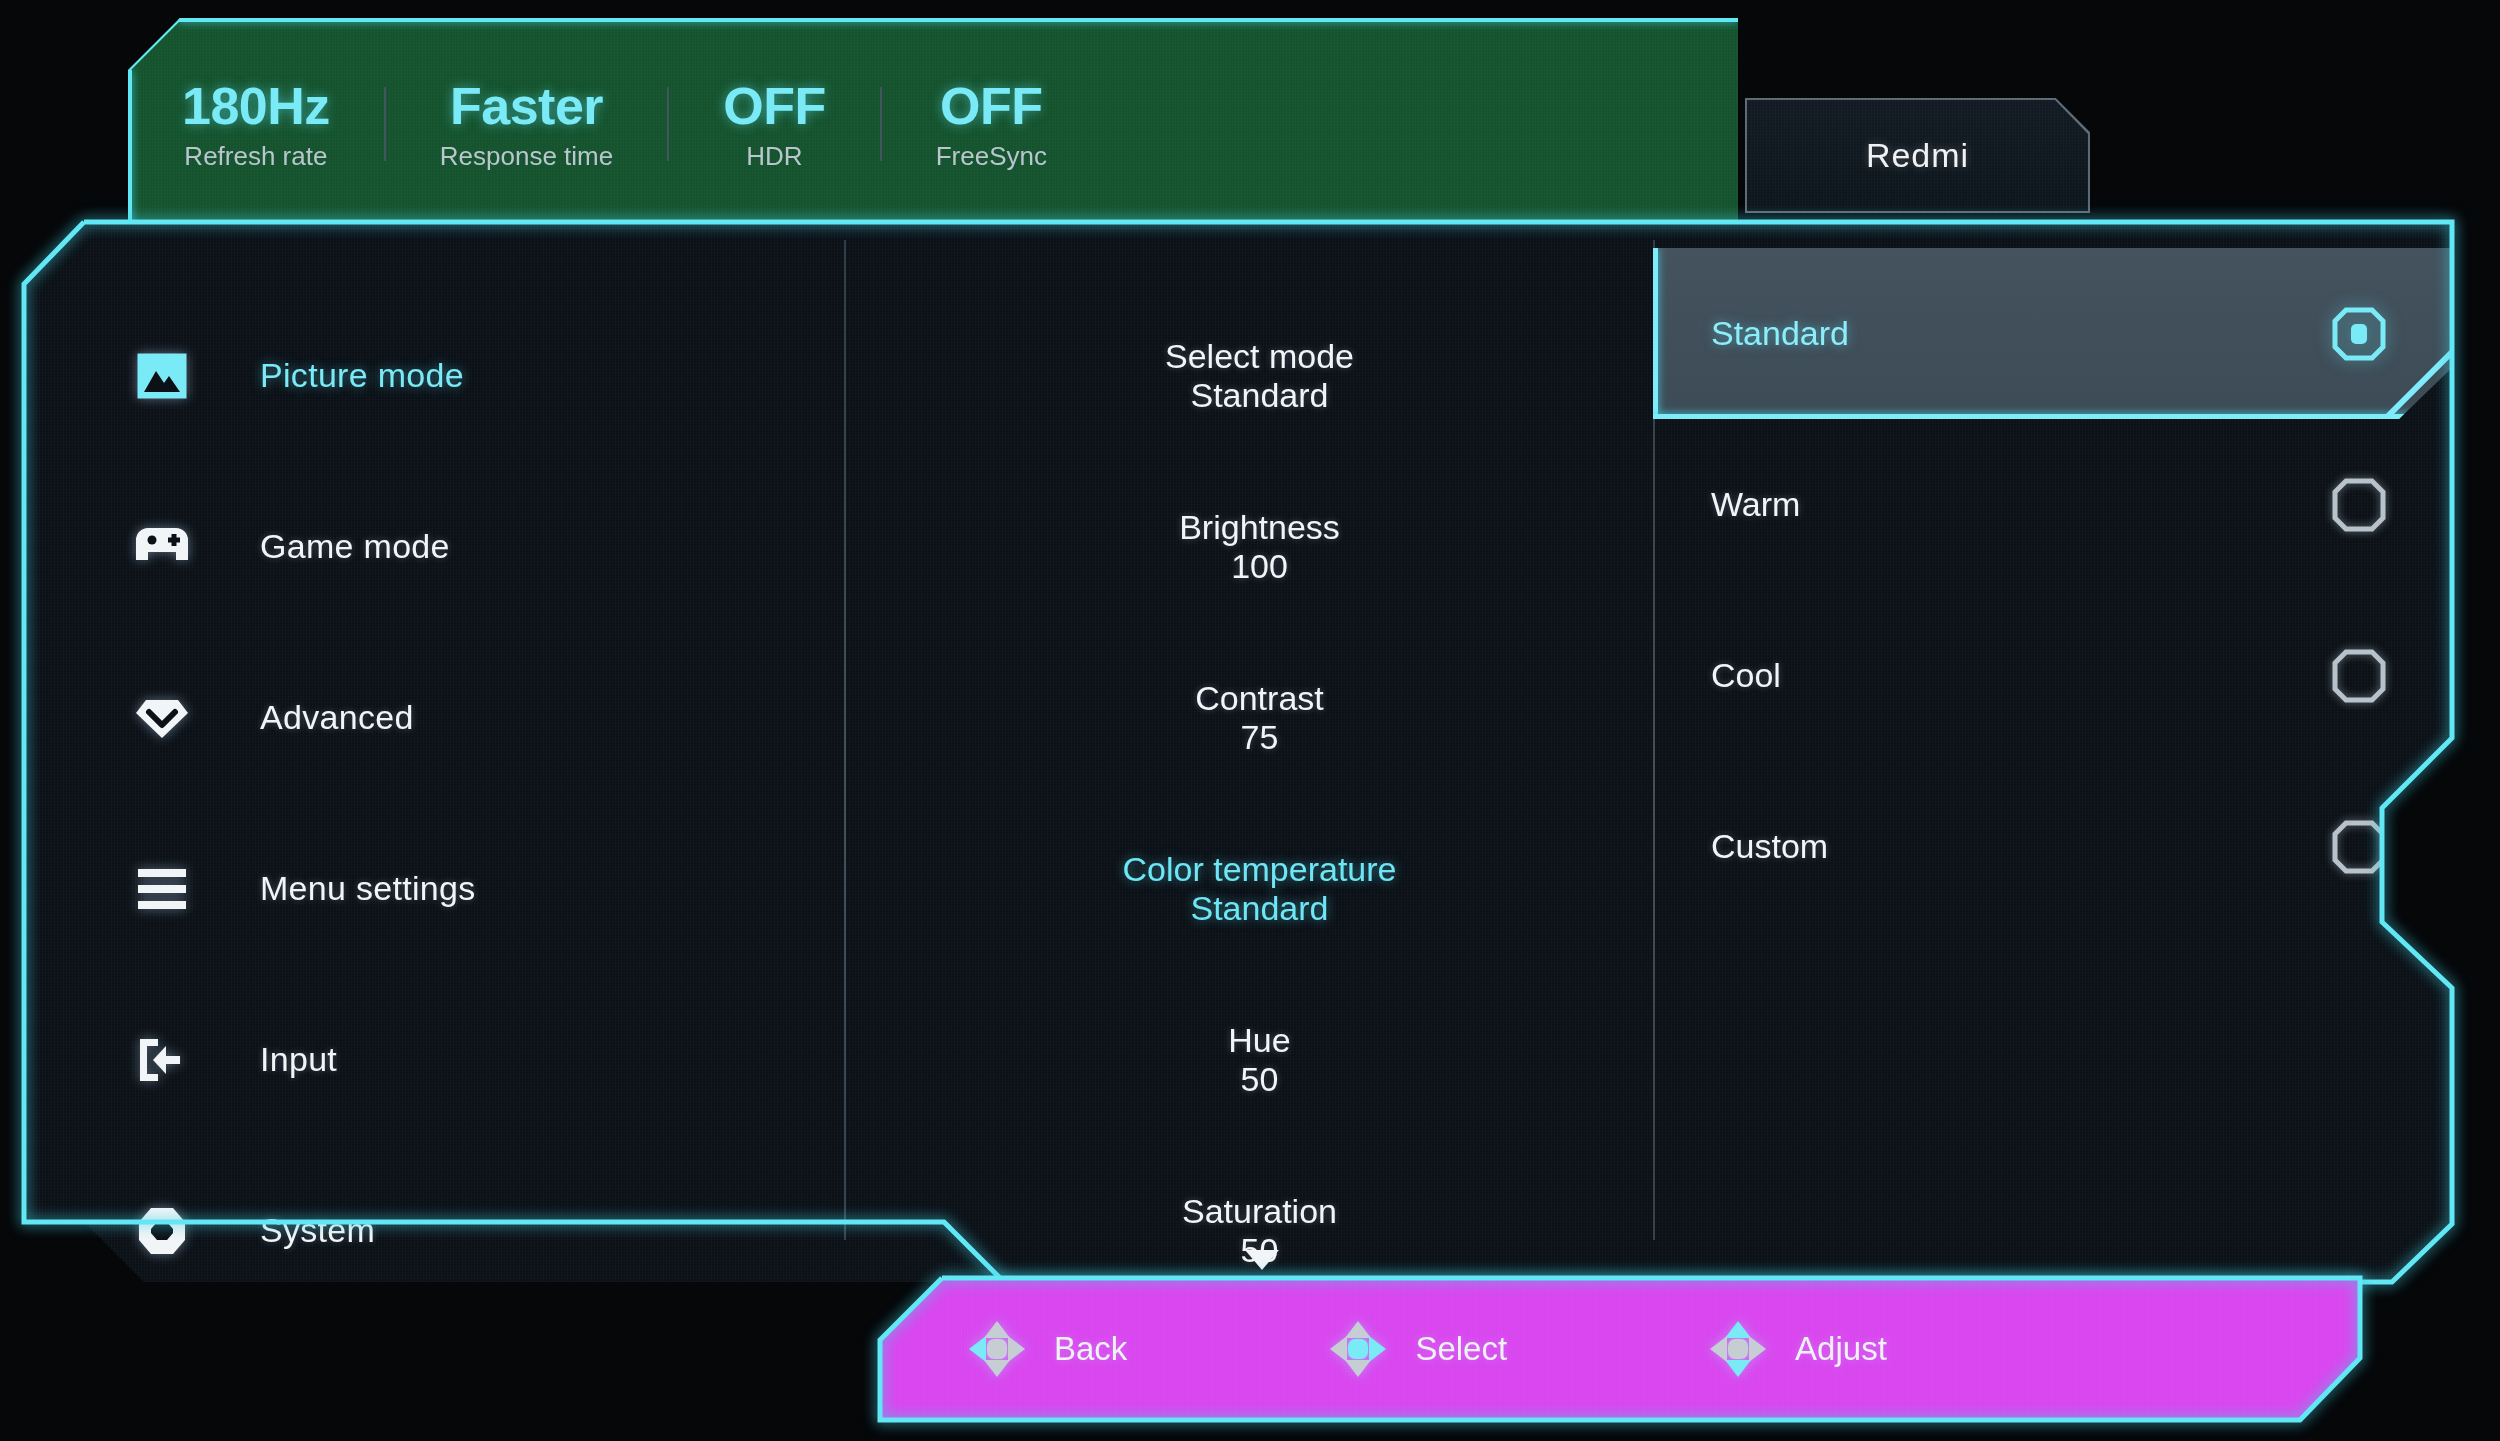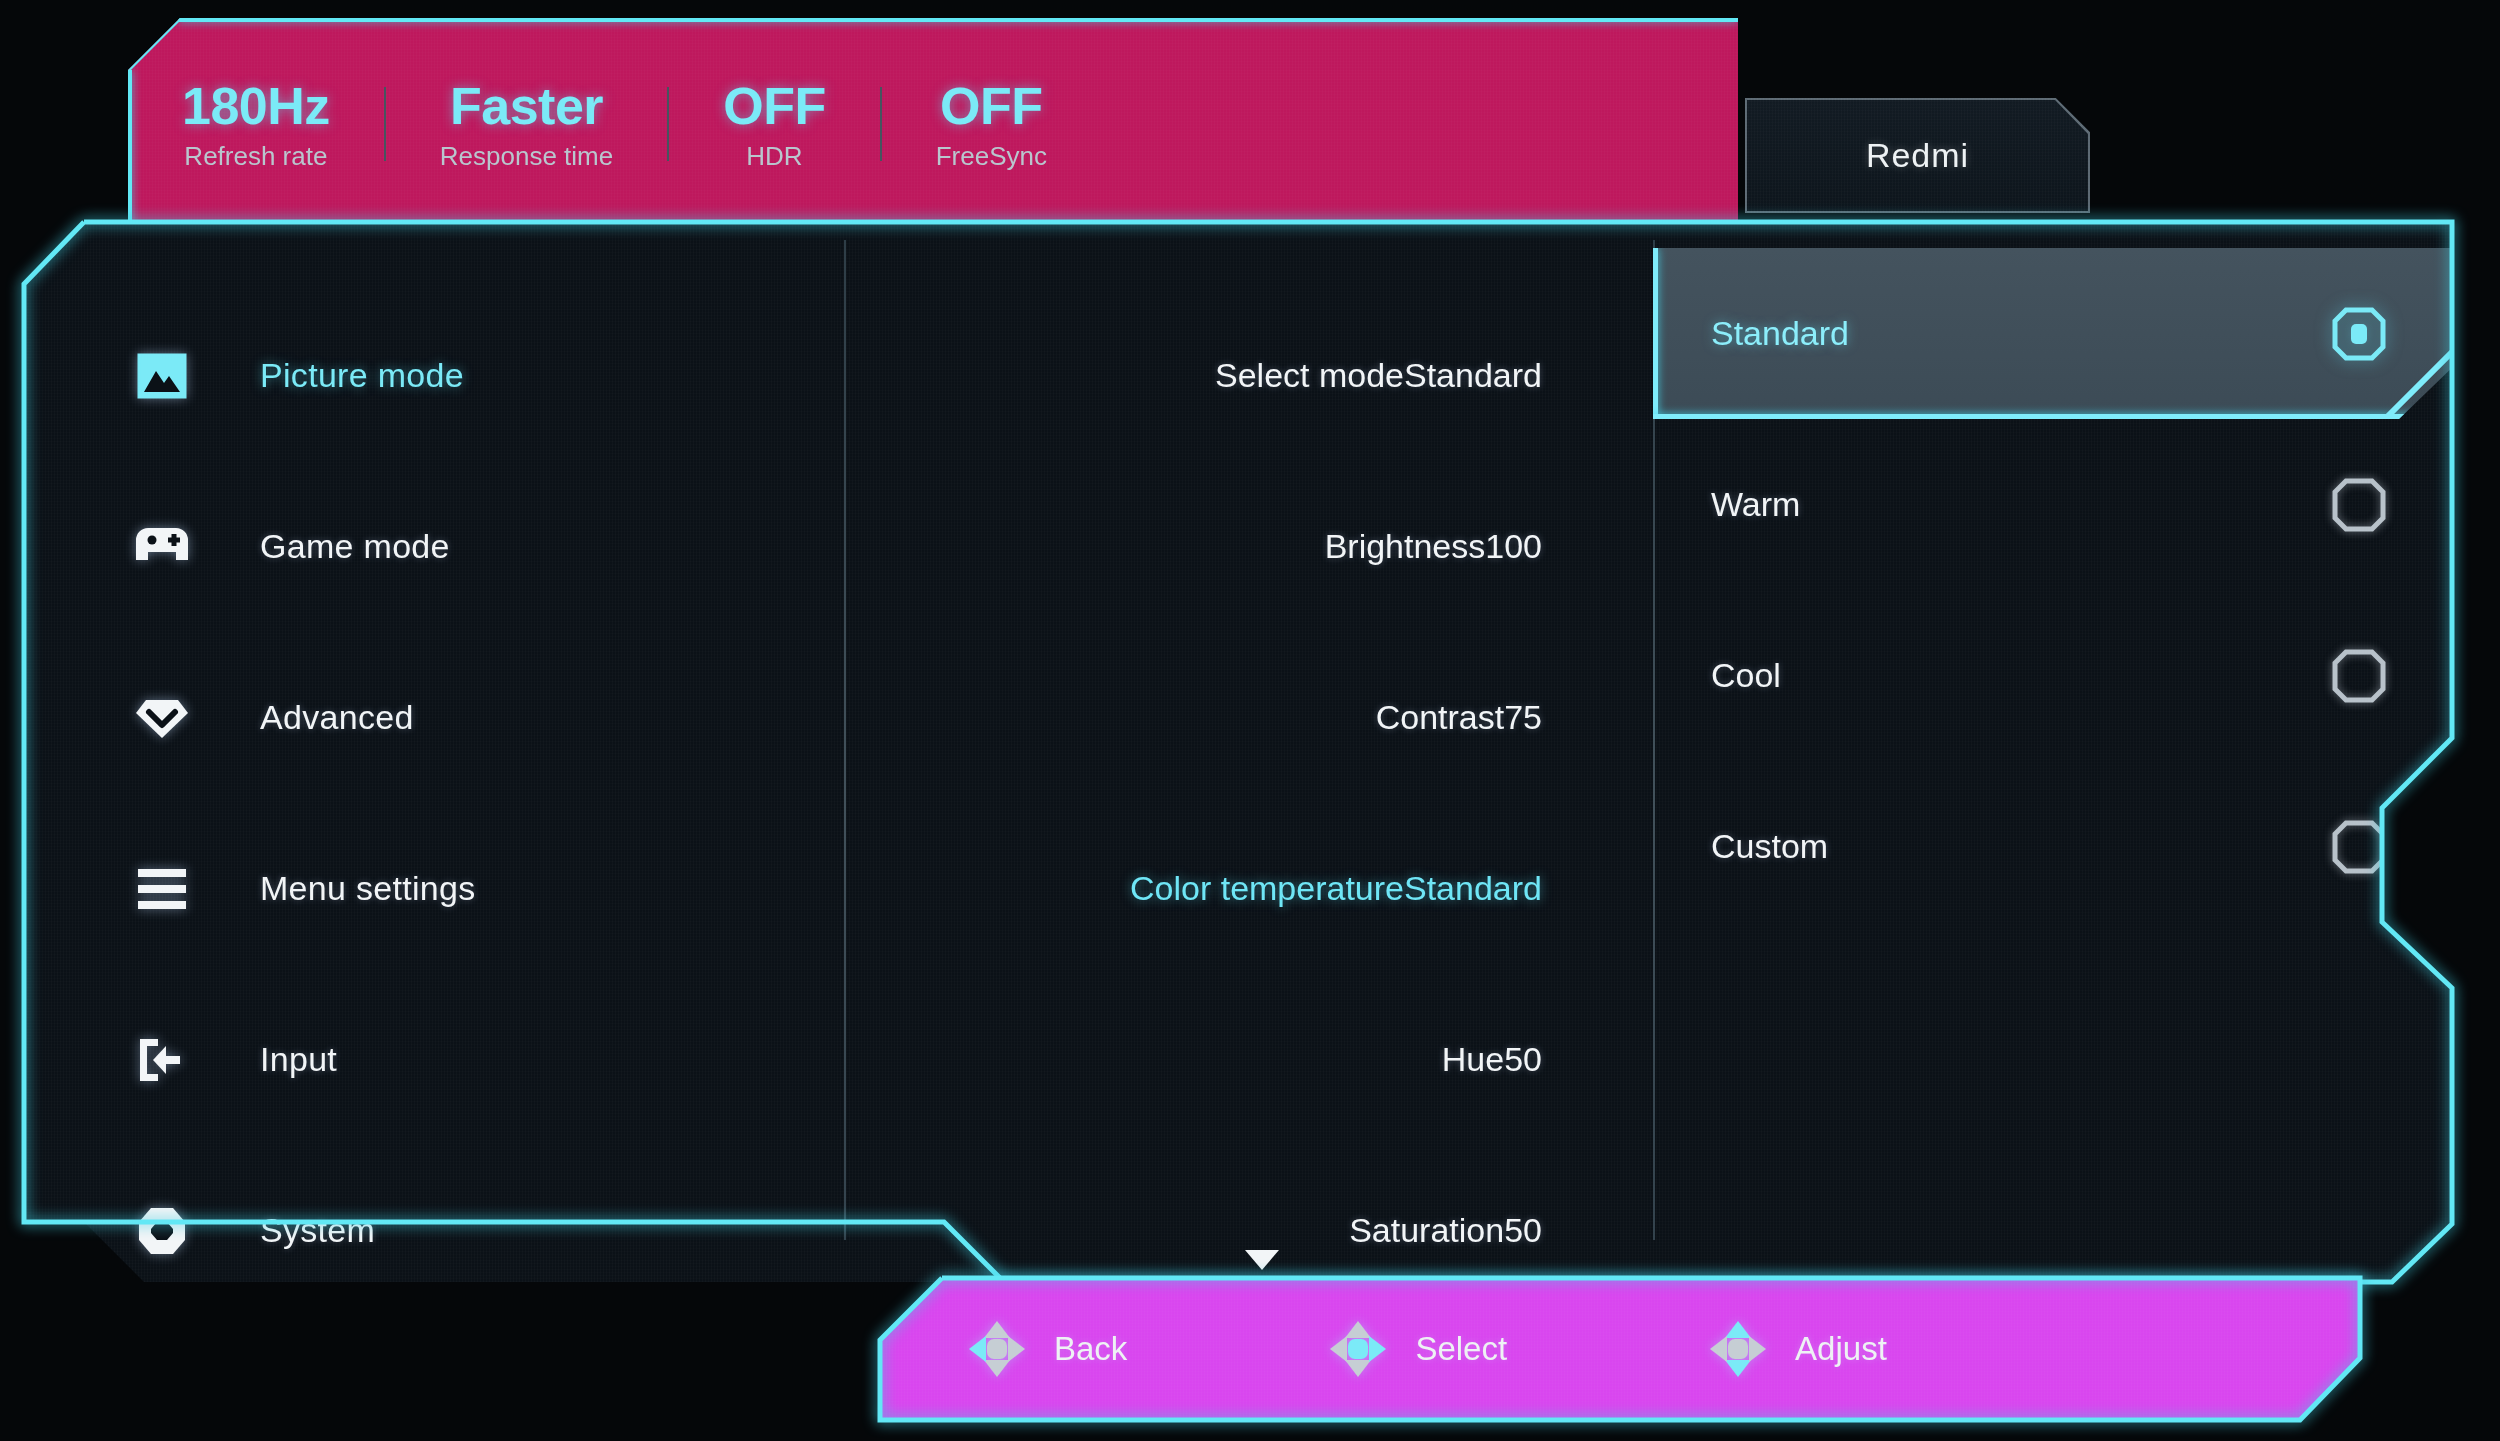--- a/index.html
+++ b/index.html
@@ -20,21 +20,21 @@
       repeating-linear-gradient(90deg, rgba(255,255,255,.020) 0 1px, transparent 1px 3px),
       repeating-linear-gradient(0deg, rgba(255,255,255,.012) 0 1px, transparent 1px 3px);
     pointer-events: none;
   }
 
   
   #header-panel {
     position: absolute;
     left: 128px; top: 18px;
     width: 1610px; height: 212px;
-    background: #be185d;
+    background: #14532d;
     clip-path: polygon(52px 0, 100% 0, 100% 100%, 100% 100%, 0 100%, 0 52px);
     z-index: 3;
   }
   .hdr-left-border {
     position: absolute; left: 0; top: 52px; width: 4px; bottom: 0;
     background: #62e8f5; box-shadow: 0 0 9px #3ecde0;
   }
   .hdr-diag {
     position: absolute; left: -2px; top: -2px;
     width: 78px; height: 78px;
@@ -148,22 +148,23 @@
     color: #7beaf7; text-shadow: 0 0 11px rgba(90,220,240,.55);
   }
 
   
   #settings-list {
     position: absolute; left: 820px; top: 0; width: 809px; height: 100%;
     padding-top: 68px;
   }
   .set-row {
     height: 171px;
-    display: flex; align-items: center; justify-content: flex-end;
-    padding: 0 111px 0 110px;
+    display: flex; align-items: center; justify-content: center;
+    padding: 0 88px 0 110px;
+    flex-direction: column;
   }
   .set-name {
     font-size: 34px; color: #f2f5f7;
     text-shadow: 0 0 7px rgba(200,220,255,.30);
   }
   .set-val {
     font-size: 34px; color: #f2f5f7;
     text-shadow: 0 0 7px rgba(200,220,255,.30);
   }
   .set-row.active .set-name,

